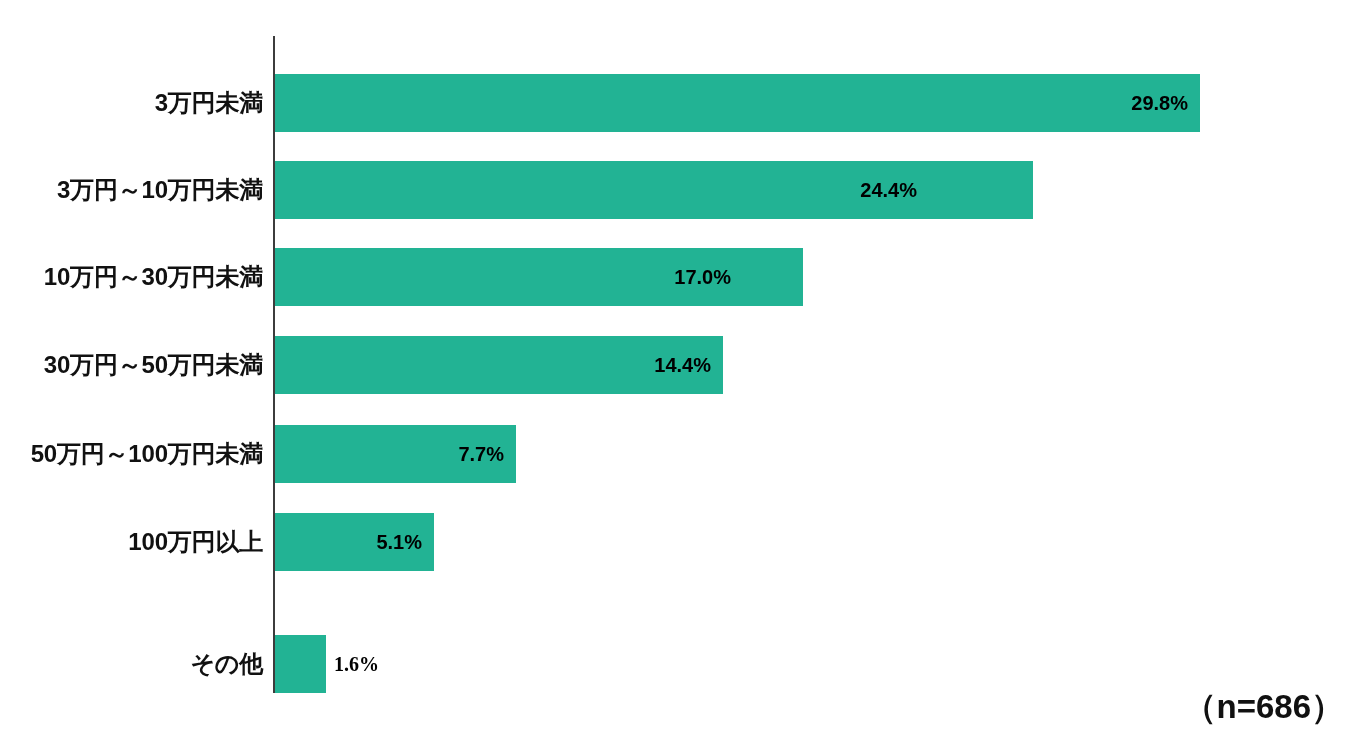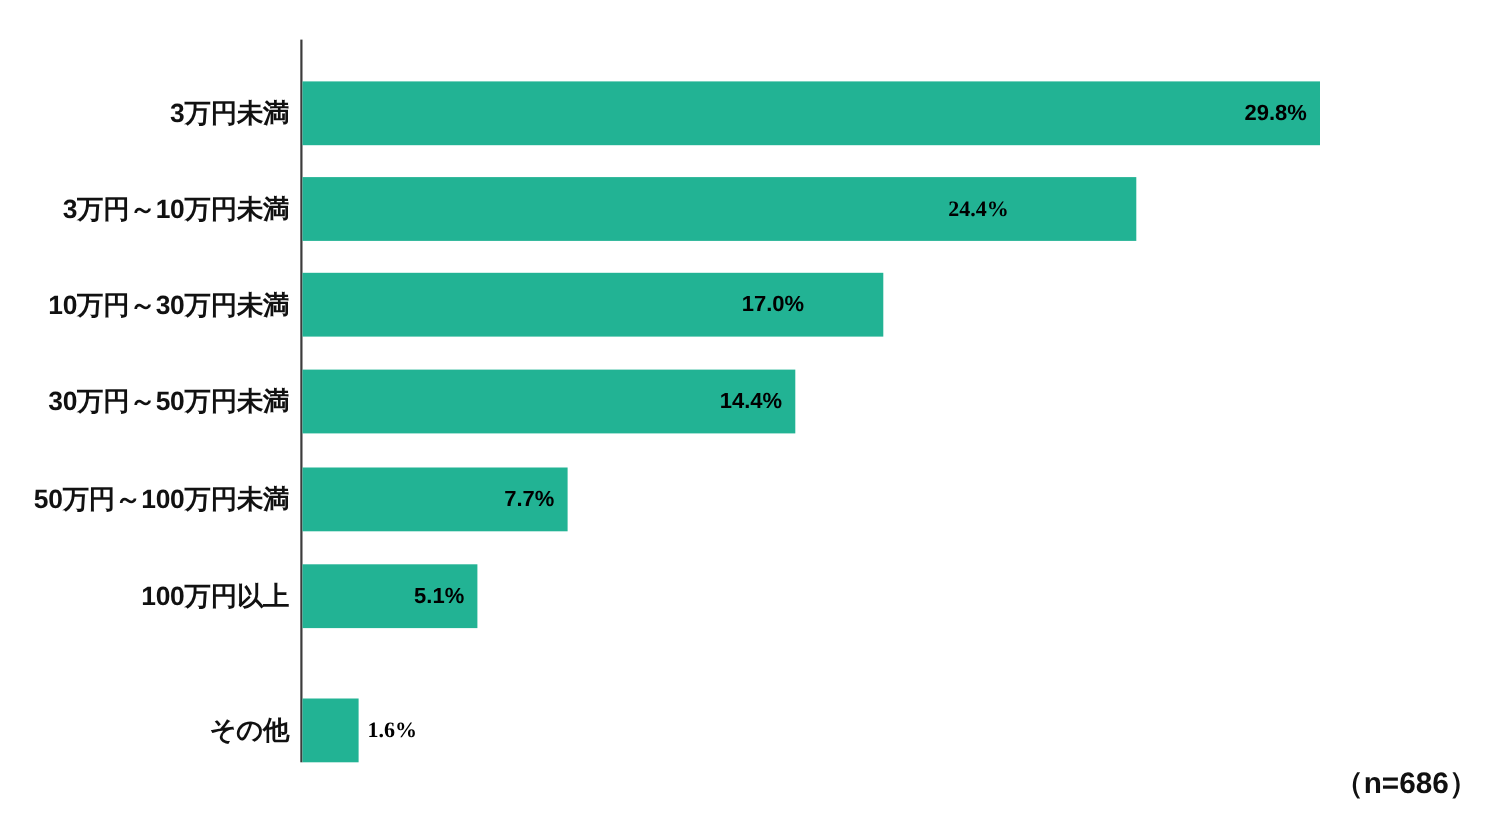--- a/index.html
+++ b/index.html
@@ -90,21 +90,21 @@
   }
   .val-label.outside {
     left: 100%;
     margin-left: 8px;
   }
 
   .n-note {
     position: absolute;
     right: 18px;
     bottom: 18px;
-    font-size: 27px;
+    font-size: 33px;
     font-weight: bold;
     color: #111111;
     letter-spacing: 0px;
     white-space: nowrap;
   }
 </style>
 </head>
 <body>
 
 <div id="chart-root">
@@ -115,21 +115,21 @@
     <div class="bar-row" style="top:74px;">
       <div class="cat-label">3万円未満</div>
       <div class="bar-track" style="width:925px;border-radius:15px;">
         <div class="bar" style="width:925px;"></div>
         <div class="val-label inside">29.8%</div>
       </div>
     </div>
 
     <div class="bar-row" style="top:161px;">
       <div class="cat-label">3万円～10万円未満</div>
-      <div class="bar-track" style="width:654px;font-family:Liberation Serif, serif;">
+      <div class="bar-track" style="width:654px;">
         <div class="bar" style="width:758px;"></div>
         <div class="val-label inside">24.4%</div>
       </div>
     </div>
 
     <div class="bar-row" style="top:248px;">
       <div class="cat-label">10万円～30万円未満</div>
       <div class="bar-track" style="width:468px;">
         <div class="bar" style="width:528px;"></div>
         <div class="val-label inside">17.0%</div>

